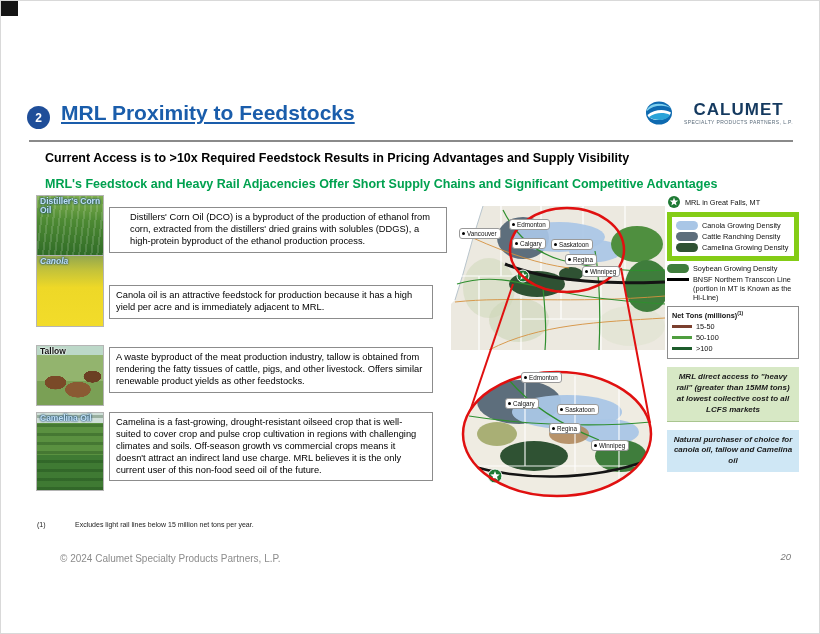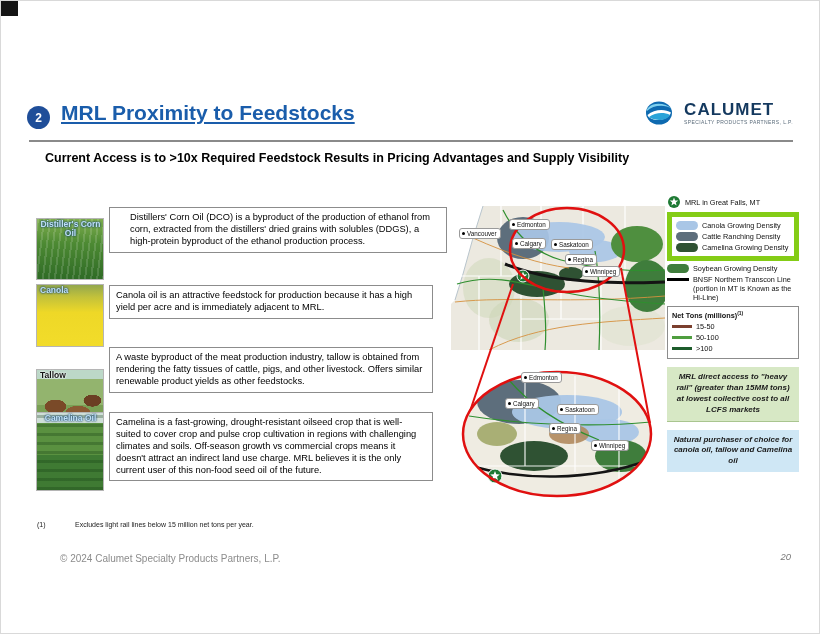--- a/index.html
+++ b/index.html
@@ -9,21 +9,21 @@
 
   
   .badge{position:absolute;left:26px;top:105px;width:23px;height:23px;border-radius:50%;
          background:#1f4e99;color:#fff;font-size:12px;font-weight:bold;
          display:flex;align-items:center;justify-content:center;}
   .title{position:absolute;left:60px;top:100px;margin:0;font-size:21px;font-weight:bold;color:#1a5dab;text-decoration:underline;}
   .header-rule{position:absolute;left:28px;top:139px;width:764px;height:2px;background:#8a8a8a;}
 
   .logo{position:absolute;right:26px;top:99px;display:flex;align-items:center;gap:4px;}
   .logo-swirl{width:36px;height:26px;}
-  .logo-text{display:flex;flex-direction:column;align-items:flex-start;}
+  .logo-text{display:flex;flex-direction:column;align-items:center;}
   .logo-brand{font-size:17px;font-weight:bold;color:#14395f;letter-spacing:1px;line-height:1;}
   .logo-tagline{font-size:5px;color:#5a6b7a;letter-spacing:.4px;margin-top:1px;}
 
   .headline-primary{position:absolute;left:44px;top:150px;width:720px;font-size:12.5px;font-weight:bold;color:#000;}
   .headline-secondary{position:absolute;left:44px;top:176px;width:720px;font-size:12.5px;font-weight:bold;color:#00a14f;}
 
   
   .feed-img{position:absolute;left:35px;width:68px;border:1px solid #b5b5b5;box-sizing:border-box;}
   .feed-label{position:absolute;top:1px;left:3px;right:2px;font-size:8.5px;font-weight:bold;line-height:1.08;
               color:#bfe0f5;text-shadow:0 0 2px #17456e,0 0 2px #17456e;}
@@ -95,37 +95,38 @@
     </svg>
     <div class="logo-text">
       <span class="logo-brand">CALUMET</span>
       <span class="logo-tagline">SPECIALTY PRODUCTS PARTNERS, L.P.</span>
     </div>
   </div>
 
   <div class="header-rule"></div>
 
   <div class="headline-primary">Current Access is to &gt;10x Required Feedstock Results in Pricing Advantages and Supply Visibility</div>
-
-  <div class="feed-img img-corn" style="top:217px;height:62px;text-align:center;">
+  <div class="headline-secondary">MRL's Feedstock and Heavy Rail Adjacencies Offer Short Supply Chains and Significant Competitive Advantages</div>
+
+  <div class="feed-img img-corn" style="top:194px;height:62px;">
     <span class="feed-label">Distiller's Corn Oil</span>
   </div>
   <div class="feed-box" style="top:206px;padding-left:20px;">Distillers' Corn Oil (DCO) is a byproduct of the production of ethanol from corn, extracted from the distillers' dried grains with solubles (DDGS), a high-protein byproduct of the ethanol production process.</div>
 
-  <div class="feed-img img-canola" style="top:283px;height:63px;">
+  <div class="feed-img img-canola" style="top:254px;height:72px;font-style:italic;">
     <span class="feed-label">Canola</span>
   </div>
   <div class="feed-box" style="top:284px;">Canola oil is an attractive feedstock for production because it has a high yield per acre and is immediately adjacent to MRL.</div>
 
-  <div class="feed-img img-tallow" style="top:344px;height:61px;margin-top:24px;">
+  <div class="feed-img img-tallow" style="top:344px;height:61px;">
     <span class="feed-label feed-label-dark">Tallow</span>
   </div>
   <div class="feed-box" style="top:346px;">A waste byproduct of the meat production industry, tallow is obtained from rendering the fatty tissues of cattle, pigs, and other livestock. Offers similar renewable product yields as other feedstocks.</div>
 
-  <div class="feed-img img-camelina" style="top:411px;height:79px;text-align:center;">
+  <div class="feed-img img-camelina" style="top:411px;height:79px;">
     <span class="feed-label">Camelina Oil</span>
   </div>
   <div class="feed-box" style="top:411px;">Camelina is a fast-growing, drought-resistant oilseed crop that is well-suited to cover crop and pulse crop cultivation in regions with challenging climates and soils. Off-season growth vs commercial crops means it doesn't attract an indirect land use charge. MRL believes it is the only current user of this non-food seed oil of the future.</div>
 
   <div class="map">
     <svg class="map-svg" viewBox="0 0 218 300">
       <defs>
         <clipPath id="mainClip">
             <rect x="2" y="2" width="214" height="144"></rect>
           </clipPath>

